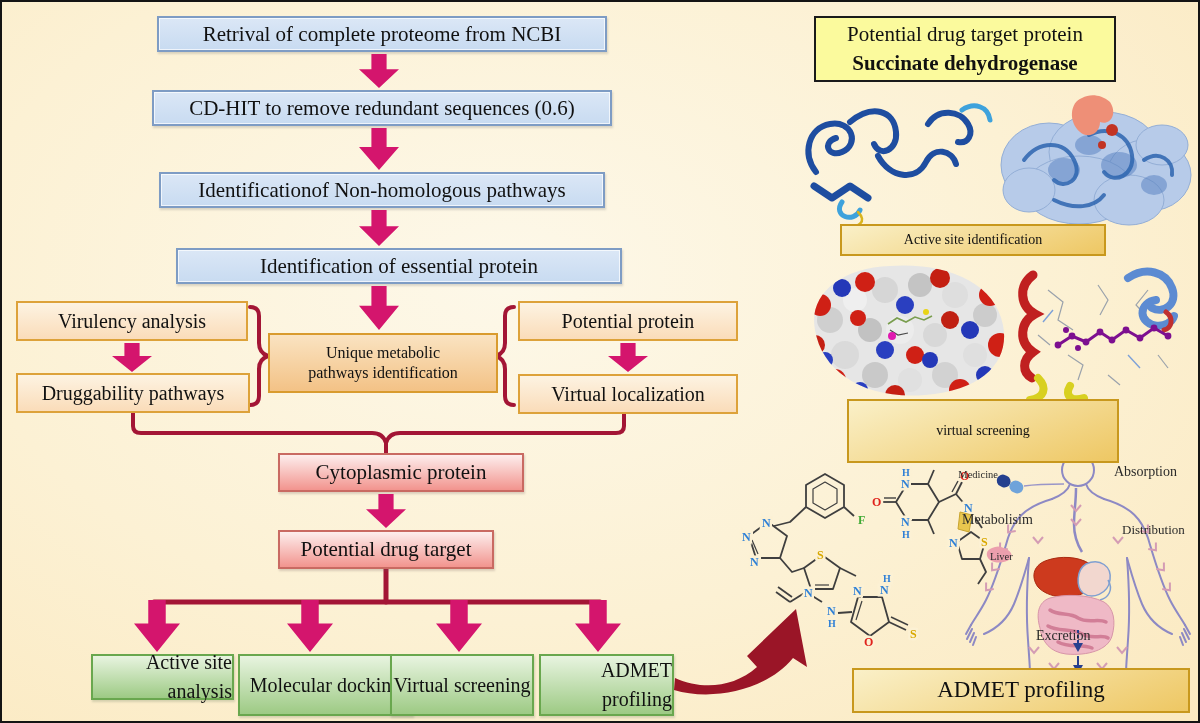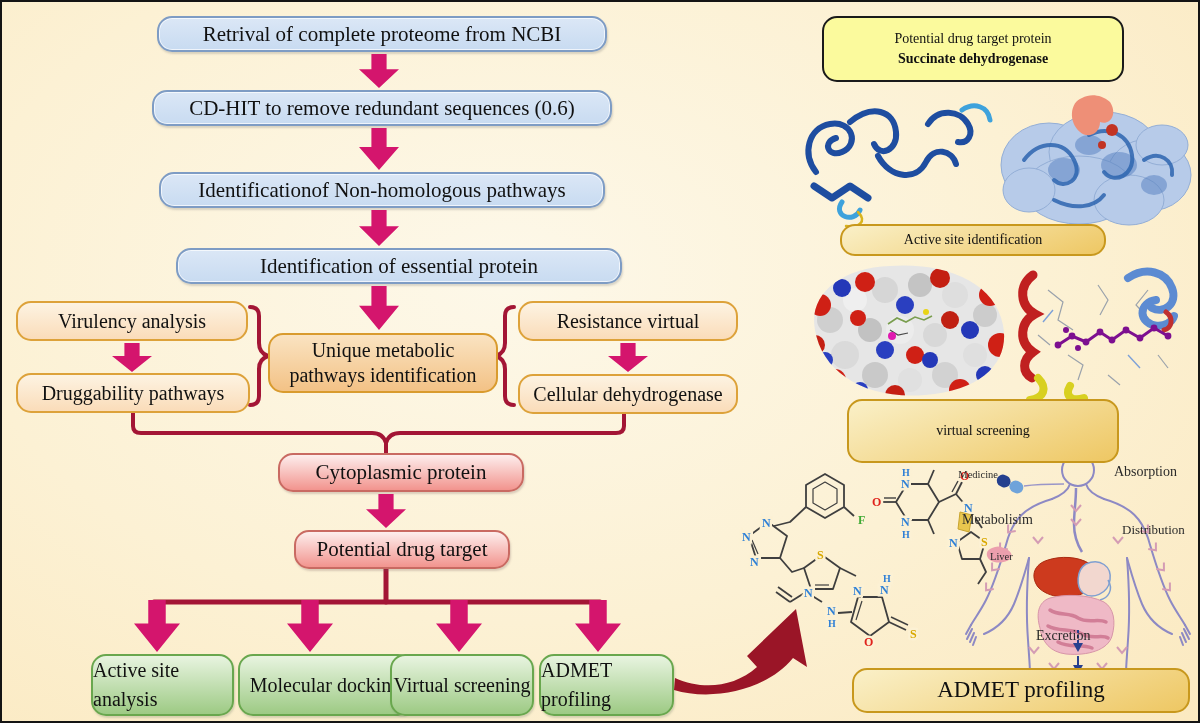--- a/index.html
+++ b/index.html
@@ -3,32 +3,32 @@
 <meta charset="utf-8">
 <style>
   html,body{margin:0;padding:0;background:#888;}
   .canvas{
     position:relative; width:1196px; height:719px;
     border:2px solid #141414; overflow:hidden;
     background:radial-gradient(ellipse at 42% 38%, #fdf8e9 0%, #fcf1d4 55%, #fbe9c0 100%);
     font-family:"Liberation Serif","DejaVu Serif",serif; color:#111;
   }
   .box{position:absolute; box-sizing:border-box; display:flex; flex-direction:column;
-       align-items:center; justify-content:center; text-align:left; line-height:1.25;border-radius:15px;}
+       align-items:center; justify-content:center; text-align:right; line-height:1.25;}
   .blue{background:linear-gradient(#dbe7f6,#c8dbf1); border:2px solid #7e9cc4;
         box-shadow:inset 0 0 0 1px rgba(255,255,255,.7), 1px 2px 2px rgba(110,110,110,.25);
         font-size:21px;}
   .peach{background:linear-gradient(#fdf3e2,#fadcb9); border:2px solid #dda23a; font-size:20px;}
-  .peach-dark{background:linear-gradient(#fae3c1,#f3c286); border:2px solid #d99b2e; font-size:20px;}
+  .peach-dark{background:linear-gradient(#fae3c1,#f3c286); border:2px solid #d99b2e; font-size:16px;}
   .pink{background:linear-gradient(#fdeeed,#f2948e); border:2px solid #c96a62; font-size:21px;
         box-shadow:1px 2px 2px rgba(120,90,90,.25);}
   .green{background:linear-gradient(#e8f4e0,#9dca84); border:2px solid #69a74e; font-size:20px;
          line-height:1.45; box-shadow:1px 2px 2px rgba(100,120,90,.25);}
   .lbl{background:linear-gradient(160deg,#faf0c8,#eec763); border:2px solid #c8981d; font-size:14px;}
-  .target{background:#fbfa9d; border:2px solid #1a1a1a; font-size:14px; line-height:1.4;margin-left:8px;}
+  .target{background:#fbfa9d; border:2px solid #1a1a1a; font-size:21px; line-height:1.4;}
   .target .bold{font-weight:bold;}
   .arrow{position:absolute; background:#d4156d;
          clip-path:polygon(31% 0,69% 0,69% 45%,100% 45%,50% 100%,0 45%,31% 45%);}
   svg{position:absolute; overflow:visible;}
   .svglayer{pointer-events:none;}
   text{font-family:"Liberation Serif","DejaVu Serif",serif;}
   .atom{font-family:"Liberation Sans","DejaVu Sans",sans-serif; font-size:12px;
         paint-order:stroke; stroke:#fcf1d4; stroke-width:5px; font-weight:bold;}
 </style>
 </head>
@@ -75,41 +75,41 @@
   <div class="box peach" style="left:14px;top:371px;width:234px;height:40px">
       <span>Druggability pathways</span>
     </div>
 
   <div class="box peach-dark" style="left:266px;top:331px;width:230px;height:60px">
     <span>Unique metabolic</span>
     <span>pathways identification</span>
   </div>
 
   <div class="box peach" style="left:516px;top:299px;width:220px;height:40px">
-      <span>Resistance virtual</span>
+      <span>Potential protein</span>
     </div>
   <div class="arrow" style="left:606px;top:341px;width:40px;height:29px"></div>
   <div class="box peach" style="left:516px;top:372px;width:220px;height:40px">
-      <span>Cellular dehydrogenase</span>
+      <span>Virtual localization</span>
     </div>
 
   <div class="box pink" style="left:276px;top:451px;width:246px;height:39px">
       <span>Cytoplasmic protein</span>
     </div>
   <div class="arrow" style="left:364px;top:492px;width:40px;height:34px"></div>
-  <div class="box pink" style="left:292px;top:528px;width:216px;height:39px">
+  <div class="box pink" style="left:276px;top:528px;width:216px;height:39px">
       <span>Potential drug target</span>
     </div>
 
   <div class="arrow" style="left:132px;top:598px;width:46px;height:52px"></div>
   <div class="arrow" style="left:285px;top:598px;width:46px;height:52px"></div>
   <div class="arrow" style="left:434px;top:598px;width:46px;height:52px"></div>
   <div class="arrow" style="left:573px;top:598px;width:46px;height:52px"></div>
 
-  <div class="box green" style="left:89px;top:652px;width:143px;height:62px">
+  <div class="box green" style="left:89px;top:652px;width:143px;height:46px">
       <span>Active site analysis</span>
     </div>
   <div class="box green" style="left:236px;top:652px;width:175px;height:62px">
       <span>Molecular docking</span>
     </div>
   <div class="box green" style="left:388px;top:652px;width:144px;height:62px">
       <span>Virtual screening</span>
     </div>
   <div class="box green" style="left:537px;top:652px;width:135px;height:62px">
       <span>ADMET profiling</span>

